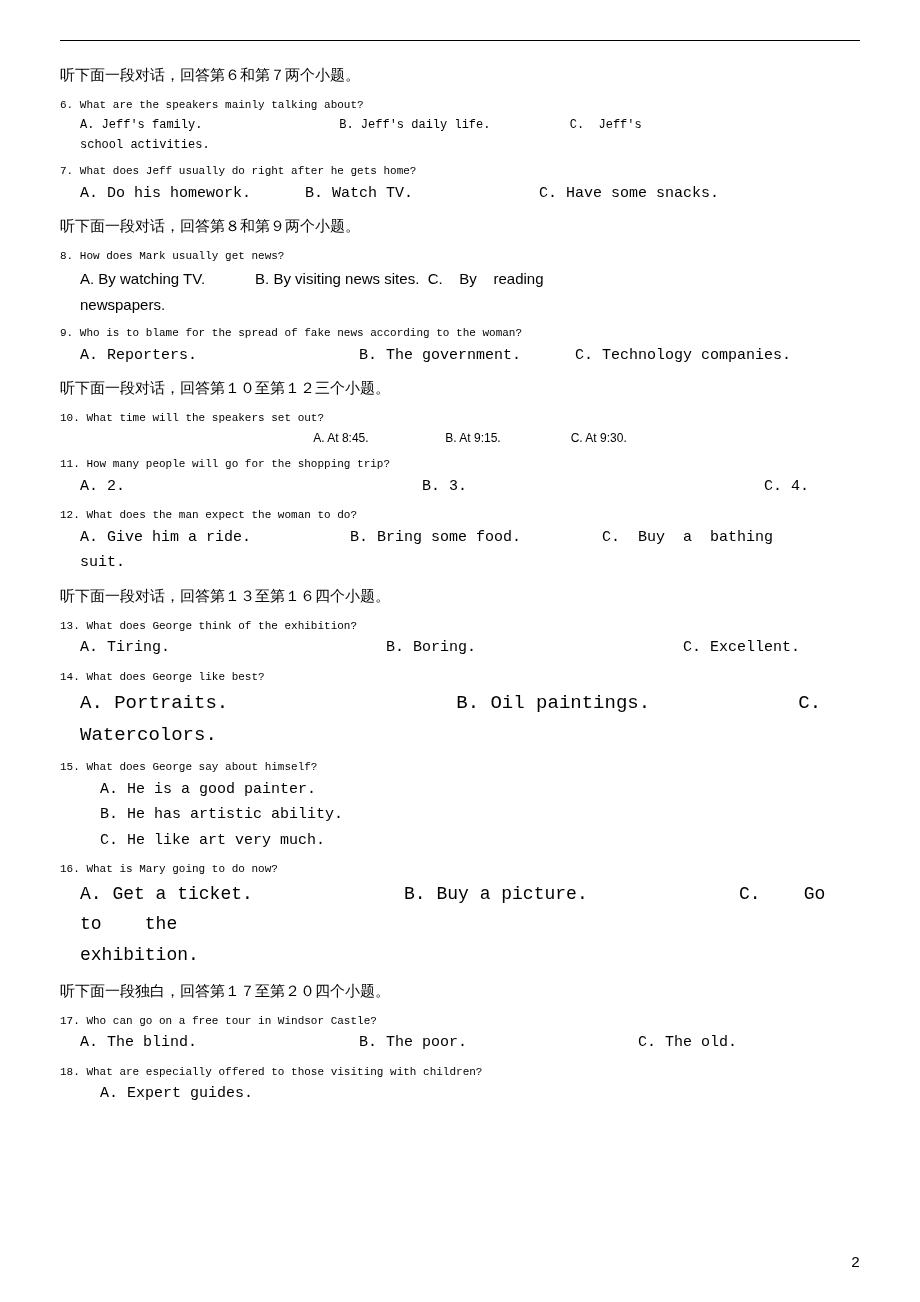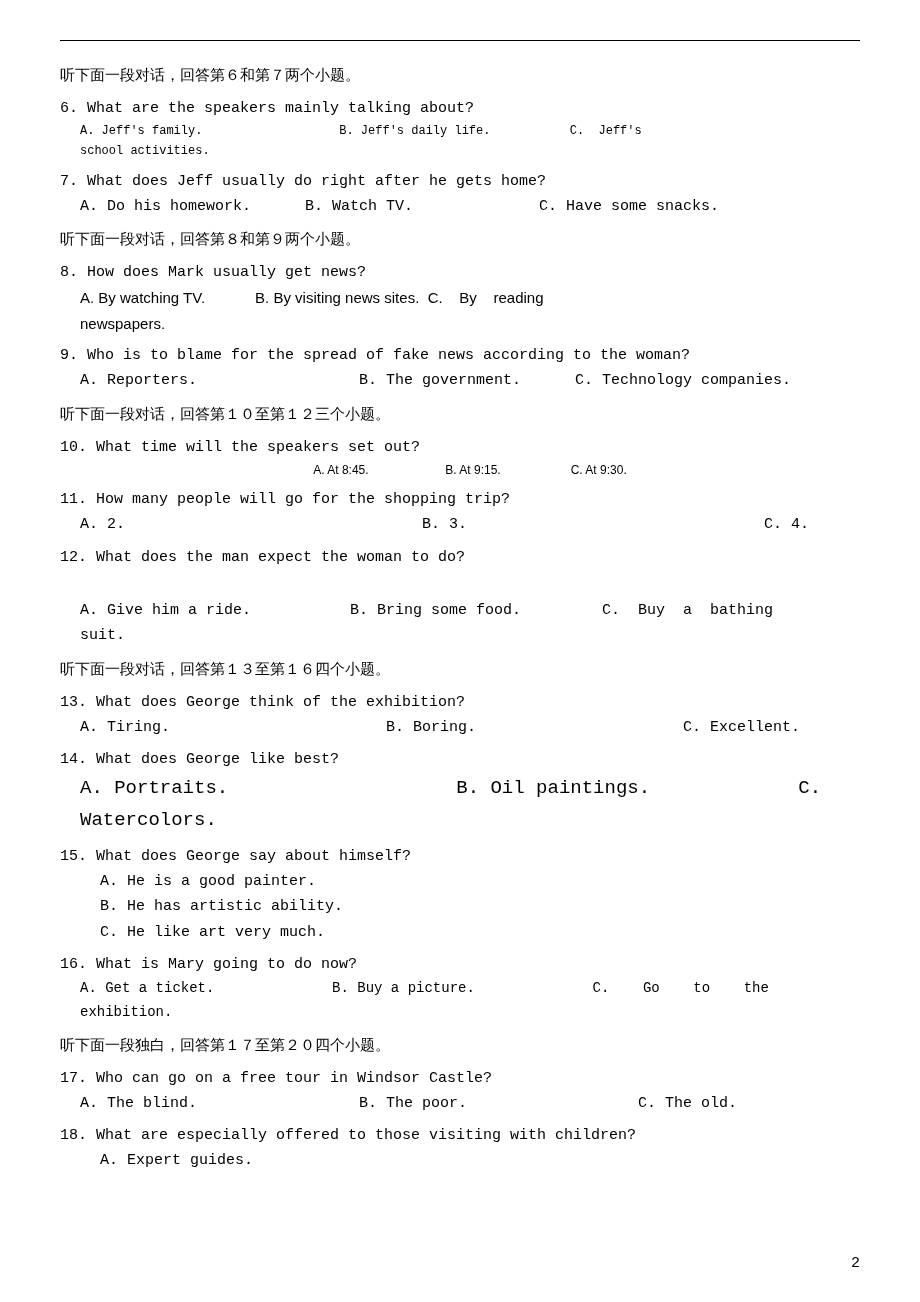--- a/index.html
+++ b/index.html
@@ -31,21 +31,21 @@
     }
     .page-number {
       position: absolute;
       bottom: 30px;
       right: 60px;
       font-size: 15px;
       font-family: 'Courier New', monospace;
     }
     p {
       font-family: 'Courier New', monospace;
-      font-size: 15px;
+      font-size: 11px;
       line-height: 1.6;
     }
     .block {
       margin-bottom: 6px;
     }
   </style>
 </head>
 <body>
 
 <div class="top-line"></div>
@@ -100,21 +100,21 @@
 
   <div class="question-block">
     <p>11. How many people will go for the shopping trip?</p>
     <div style="padding-left:20px; font-family:'Courier New',monospace; font-size:15px; line-height:1.7;">
       <span>A. 2.&nbsp;&nbsp;&nbsp;&nbsp;&nbsp;&nbsp;&nbsp;&nbsp;&nbsp;&nbsp;&nbsp;&nbsp;&nbsp;&nbsp;&nbsp;&nbsp;&nbsp;&nbsp;&nbsp;&nbsp;&nbsp;&nbsp;&nbsp;&nbsp;&nbsp;&nbsp;&nbsp;&nbsp;&nbsp;&nbsp;&nbsp;&nbsp;&nbsp;B. 3.&nbsp;&nbsp;&nbsp;&nbsp;&nbsp;&nbsp;&nbsp;&nbsp;&nbsp;&nbsp;&nbsp;&nbsp;&nbsp;&nbsp;&nbsp;&nbsp;&nbsp;&nbsp;&nbsp;&nbsp;&nbsp;&nbsp;&nbsp;&nbsp;&nbsp;&nbsp;&nbsp;&nbsp;&nbsp;&nbsp;&nbsp;&nbsp;&nbsp;C. 4.</span>
     </div>
   </div>
 
   <div class="question-block">
     <p>12. What does the man expect the woman to do?</p>
-    <div style="padding-left:20px; font-family:'Courier New',monospace; font-size:15px; line-height:1.7;margin-top:28px;">
+    <div style="padding-left:20px; font-family:'Courier New',monospace; font-size:15px; line-height:1.7;">
       <span>A. Give him a ride.&nbsp;&nbsp;&nbsp;&nbsp;&nbsp;&nbsp;&nbsp;&nbsp;&nbsp;&nbsp;&nbsp;B. Bring some food.&nbsp;&nbsp;&nbsp;&nbsp;&nbsp;&nbsp;&nbsp;&nbsp;&nbsp;C.&nbsp; Buy&nbsp; a&nbsp; bathing</span><br>
       <span>suit.</span>
     </div>
   </div>
 </div>
 
 <div class="block">
   <p class="section-intro">听下面一段对话，回答第１３至第１６四个小题。</p>
 
   <div class="question-block">
@@ -135,21 +135,21 @@
     <p>15. What does George say about himself?</p>
     <div style="padding-left:40px; font-family:'Courier New',monospace; font-size:15px; line-height:1.7;">
       <div>A. He is a good painter.</div>
       <div>B. He has artistic ability.</div>
       <div>C. He like art very much.</div>
     </div>
   </div>
 
   <div class="question-block">
     <p>16. What is Mary going to do now?</p>
-    <div style="padding-left:20px; font-family:'Courier New',monospace; font-size:14px; line-height:1.7;">
+    <div style="padding-left:20px; font-family:'Courier New',monospace; font-size:18px; line-height:1.7;">
       <span>A. Get a ticket.&nbsp;&nbsp;&nbsp;&nbsp;&nbsp;&nbsp;&nbsp;&nbsp;&nbsp;&nbsp;&nbsp;&nbsp;&nbsp;&nbsp;B. Buy a picture.&nbsp;&nbsp;&nbsp;&nbsp;&nbsp;&nbsp;&nbsp;&nbsp;&nbsp;&nbsp;&nbsp;&nbsp;&nbsp;&nbsp;C.&nbsp;&nbsp;&nbsp; Go&nbsp;&nbsp;&nbsp; to&nbsp;&nbsp;&nbsp; the</span><br>
       <span>exhibition.</span>
     </div>
   </div>
 </div>
 
 <div class="block">
   <p class="section-intro">听下面一段独白，回答第１７至第２０四个小题。</p>
 
   <div class="question-block">

